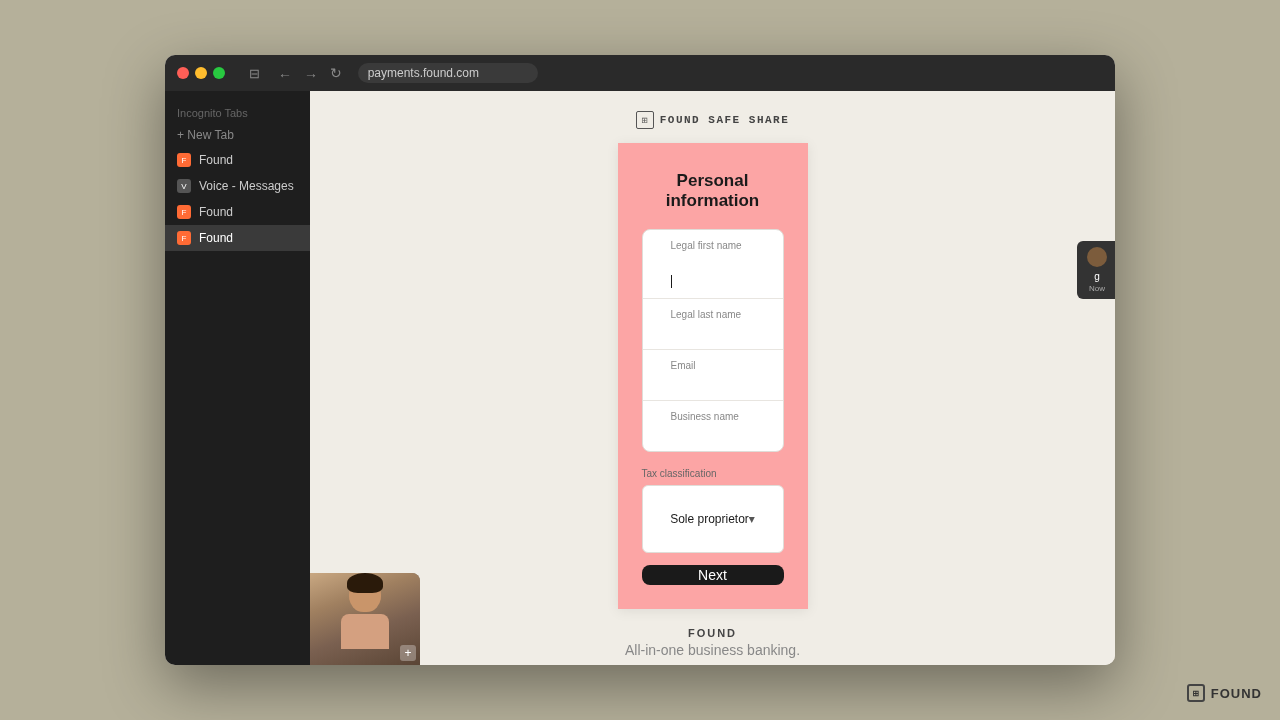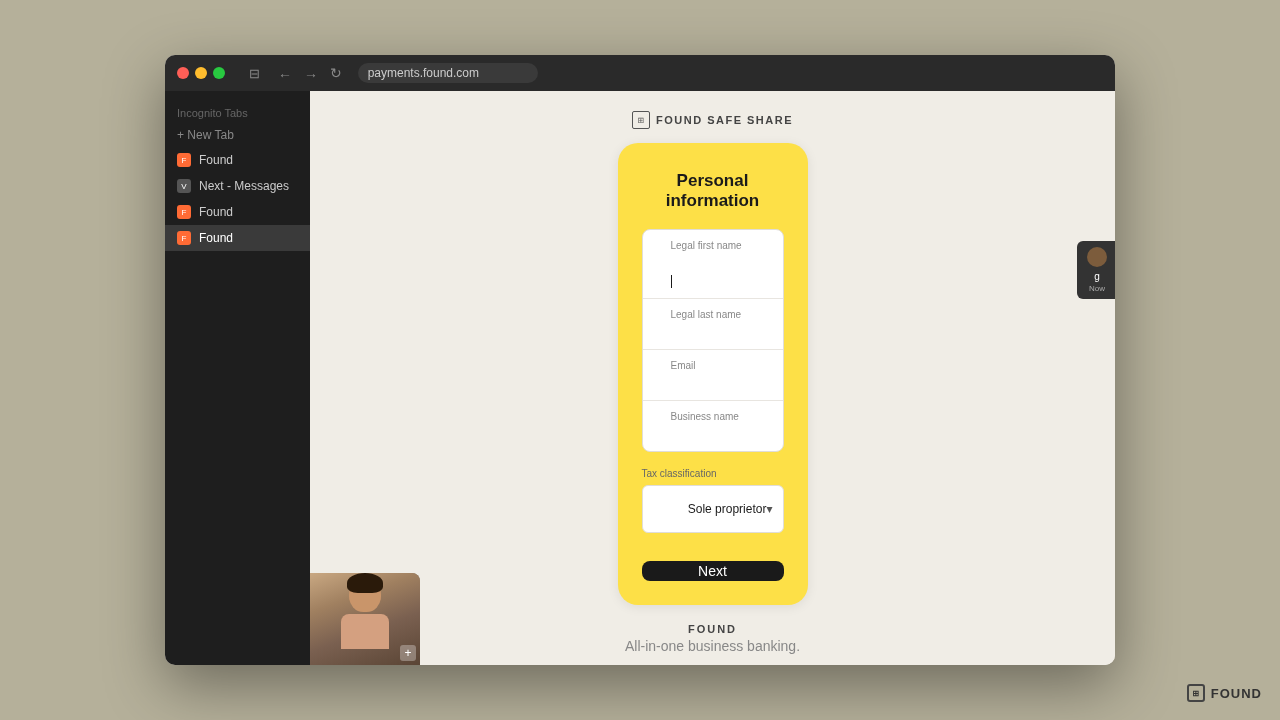--- a/index.html
+++ b/index.html
@@ -182,26 +182,27 @@
       justify-content: center;
       font-size: 8px;
       color: #555;
     }
 
     .found-header-text {
       font-size: 11px;
       font-weight: 600;
       letter-spacing: 1.5px;
       color: #444;
+      font-family: Liberation Mono, monospace;
     }
 
     
     .form-card {
-      background: #fde047;
-      border-radius: 20px;
+      background: #fca5a5;
+      border-radius: 0;
       padding: 28px 24px 24px;
       width: 190px;
       box-shadow: 0 2px 12px rgba(0,0,0,0.08);
     }
 
     .form-title {
       font-size: 17px;
       font-weight: 600;
       color: #1a1a1a;
       text-align: center;
@@ -252,38 +253,38 @@
       vertical-align: middle;
       animation: blink 1s step-end infinite;
     }
 
     @keyframes blink {
       50% { opacity: 0; }
     }
 
     
     .tax-section {
-      margin-bottom: 28px;
+      margin-bottom: 12px;
     }
 
     .tax-label {
       font-size: 10px;
       color: #666;
       margin-bottom: 6px;
       display: block;
     }
 
     .tax-dropdown {
       width: 100%;
       border: 1px solid #e0ddd8;
       border-radius: 6px;
-      padding: 16px 10px;
-      display: flex;
-      align-items: center;
-      justify-content: flex-end;
+      padding: 26px 10px;
+      display: flex;
+      align-items: center;
+      justify-content: center;
       background: #fff;
       cursor: pointer;
     }
 
     .tax-value {
       font-size: 12px;
       color: #1a1a1a;
     }
 
     .chevron-icon {
@@ -485,21 +486,21 @@
       <div class="sidebar-section-label">Incognito Tabs</div>
       <div class="sidebar-new-tab">+ New Tab</div>
 
       <div class="sidebar-item">
         <div class="sidebar-favicon">F</div>
         <span>Found</span>
       </div>
 
       <div class="sidebar-item">
         <div class="sidebar-favicon voice">V</div>
-        <span>Next - Messages</span>
+        <span>Voice - Messages</span>
       </div>
 
       <div class="sidebar-item">
         <div class="sidebar-favicon">F</div>
         <span>Found</span>
       </div>
 
       <div class="sidebar-item active">
         <div class="sidebar-favicon">F</div>
         <span>Found</span>

